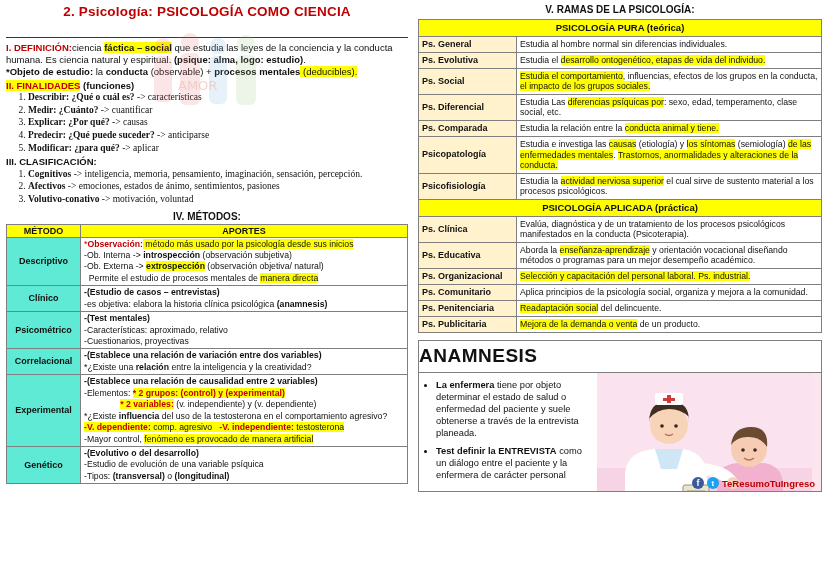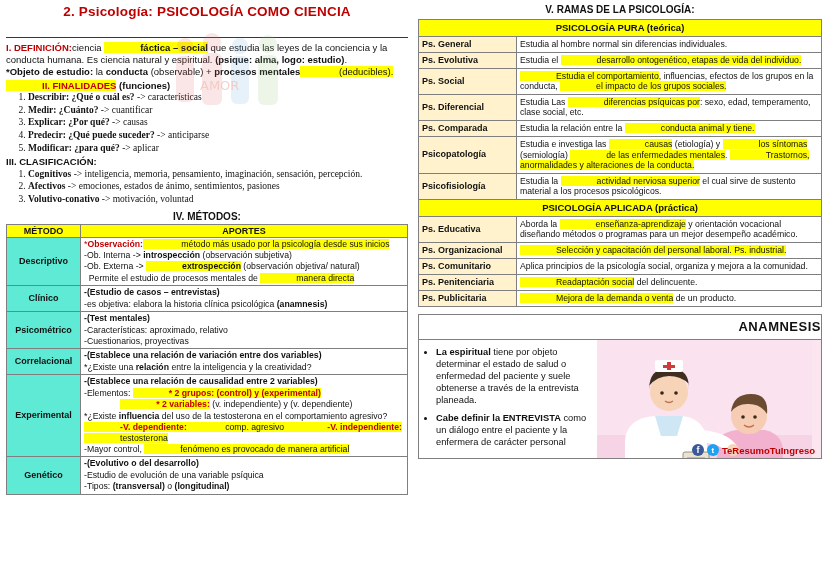--- a/index.html
+++ b/index.html
@@ -20,21 +20,21 @@
   h1.title{
     font-size:13.5px;font-weight:bold;color:#c00000;text-align:center;
     margin:0 0 4px 0;letter-spacing:.2px;
     border-bottom:1.5px solid #c00000;padding-bottom:18px;
   }
   h2.rtitle{
     font-size:10px;font-weight:bold;text-align:center;margin:0 0 4px 0;color:#111;
   }
 
   .sec{font-weight:bold;margin:2px 0 1px 0;font-size:9.5px;}
-  .hl{background:#ffff00;padding-left:36px;}
+  .hl{background:#ffff00;}
   .red{color:#c00000;}
   .redb{color:#c00000;font-weight:bold;}
   .b{font-weight:bold;}
   p{margin:1px 0;line-height:1.22;}
   ol{margin:1px 0 2px 0;padding-left:22px;font-family:Liberation Serif, serif;}
   ol li{margin:0 0 1px 0;line-height:1.22;}
 
   .methods-title{text-align:center;font-weight:bold;font-size:10px;margin:5px 0 2px 0;}
 
   table{border-collapse:collapse;width:100%;}
@@ -54,39 +54,39 @@
   
   .rtab{border:1px solid #7f7f7f;table-layout:fixed;margin-bottom:0;}
   .rtab td{border:1px solid #7f7f7f;padding:2px 3px;font-size:8.7px;line-height:1.22;vertical-align:middle;}
   .rtab td.lbl{background:#fff2cc;font-weight:bold;width:96px;font-size:9px;}
   .rtab td.head{background:#ffff00;font-weight:bold;text-align:center;font-size:9.5px;}
 
   .anamnesis-box{
     border:1px solid #7f7f7f;background:#ffffff;margin-top:7px;
   }
   .anamnesis-title{
-    font-size:13px;font-weight:bold;text-align:right;padding:4px 0 5px 0;letter-spacing:.5px;
+    font-size:19px;font-weight:bold;text-align:left;padding:4px 0 5px 0;letter-spacing:.5px;
   }
   .anam-body{display:flex;border-top:1px solid #7f7f7f;}
   .anam-left{width:178px;padding:6px 4px 4px 4px;box-sizing:border-box;}
   .anam-left ul{margin:0;padding-left:13px;}
   .anam-left li{font-size:9.3px;line-height:1.3;margin-bottom:6px;}
   .anam-right{flex:1;position:relative;background:#fbe6ef;overflow:hidden;}
 
   .fbline{
     position:absolute;bottom:2px;right:6px;display:flex;align-items:center;gap:3px;
     font-size:9.5px;font-weight:bold;color:#c00000;
   }
   .fbicon{width:12px;height:12px;border-radius:50%;background:#3b5998;color:#fff;font-size:9px;
     display:flex;align-items:center;justify-content:center;font-weight:bold;}
   .twicon{width:12px;height:12px;border-radius:50%;background:#1da1f2;color:#fff;font-size:8px;
     display:flex;align-items:center;justify-content:center;}
 
   
-  .watermark{position:absolute;left:160px;top:30px;width:140px;height:90px;opacity:.30;pointer-events:none;}
+  .watermark{position:absolute;left:138px;top:30px;width:140px;height:90px;opacity:.30;pointer-events:none;}
 
   .nurse-svg{position:absolute;left:0;top:0;}
 </style>
 </head>
 <body>
 
 <div class="page">
 
   <div class="col left">
 
@@ -241,20 +241,24 @@
         <td>Estudia e investiga las <span class="hl">causas</span> (etiología) y <span class="hl">los síntomas</span> (semiología) <span class="hl">de las enfermedades mentales</span>. <span class="hl">Trastornos, anormalidades y alteraciones de la conducta.</span></td>
       </tr>
       <tr>
         <td class="lbl">Psicofisiología</td>
         <td>Estudia la <span class="hl">actividad nerviosa superior</span> el cual sirve de sustento material a los procesos psicológicos.</td>
       </tr>
       <tr>
         <td class="head" colspan="2">PSICOLOGÍA APLICADA  (práctica)</td>
       </tr>
       <tr>
+        <td class="lbl">Ps. Clínica</td>
+        <td>Evalúa, diagnóstica y de un tratamiento de los procesos psicológicos manifestados en la conducta (Psicoterapia).</td>
+      </tr>
+      <tr>
         <td class="lbl">Ps. Educativa</td>
         <td>Aborda la <span class="hl">enseñanza-aprendizaje</span> y orientación vocacional diseñando métodos o programas para un mejor desempeño académico.</td>
       </tr>
       <tr>
         <td class="lbl">Ps. Organizacional</td>
         <td><span class="hl">Selección y capacitación del personal laboral. Ps. industrial.</span></td>
       </tr>
       <tr>
         <td class="lbl">Ps. Comunitario</td>
         <td>Aplica principios de la psicología social, organiza y mejora a la comunidad.</td>
@@ -268,22 +272,22 @@
         <td><span class="hl">Mejora de la demanda o venta</span> de un producto.</td>
       </tr>
     </tbody>
       </table>
 
     <div class="anamnesis-box">
       <div class="anamnesis-title">ANAMNESIS</div>
       <div class="anam-body">
         <div class="anam-left">
           <ul>
-            <li><span class="b">La espiritual</span><span> tiene por objeto  determinar el estado de salud o enfermedad del paciente y suele obtenerse a través de la entrevista planeada.</span></li>
-            <li><span class="b">Cabe definir la ENTREVISTA</span><span> como un diálogo entre el paciente y la enfermera de carácter personal</span></li>
+            <li><span class="b">La enfermera</span><span> tiene por objeto  determinar el estado de salud o enfermedad del paciente y suele obtenerse a través de la entrevista planeada.</span></li>
+            <li><span class="b">Test definir la ENTREVISTA</span><span> como un diálogo entre el paciente y la enfermera de carácter personal</span></li>
           </ul>
         </div>
         <div class="anam-right">
           <svg class="nurse-svg" viewBox="0 0 215 145" width="215" height="145" xmlns="http://www.w3.org/2000/svg">
             <rect x="0" y="0" width="215" height="145" fill="#fae3ee"></rect>
 
             <rect x="0" y="95" width="215" height="50" fill="#f7d3e6"></rect>
 
             <g>
               <path d="M120 145 L120 108 Q120 92 140 90 L168 90 Q186 94 186 112 L186 145 Z" fill="#f2b2cf"></path>

